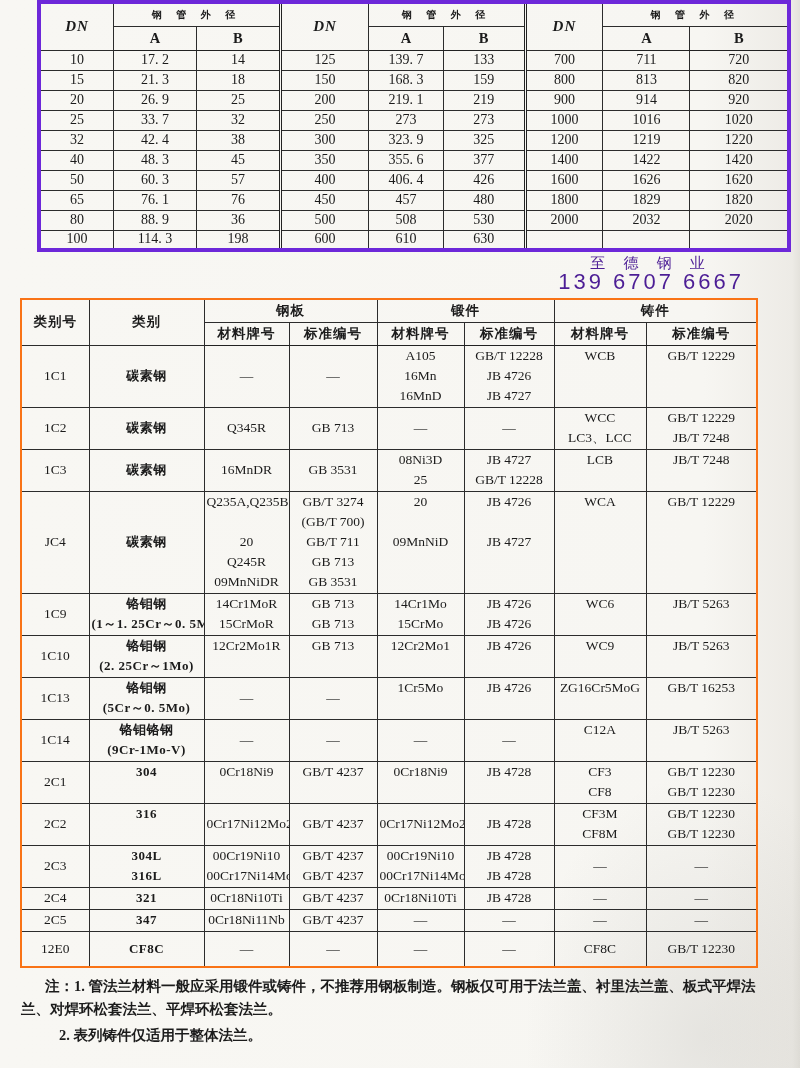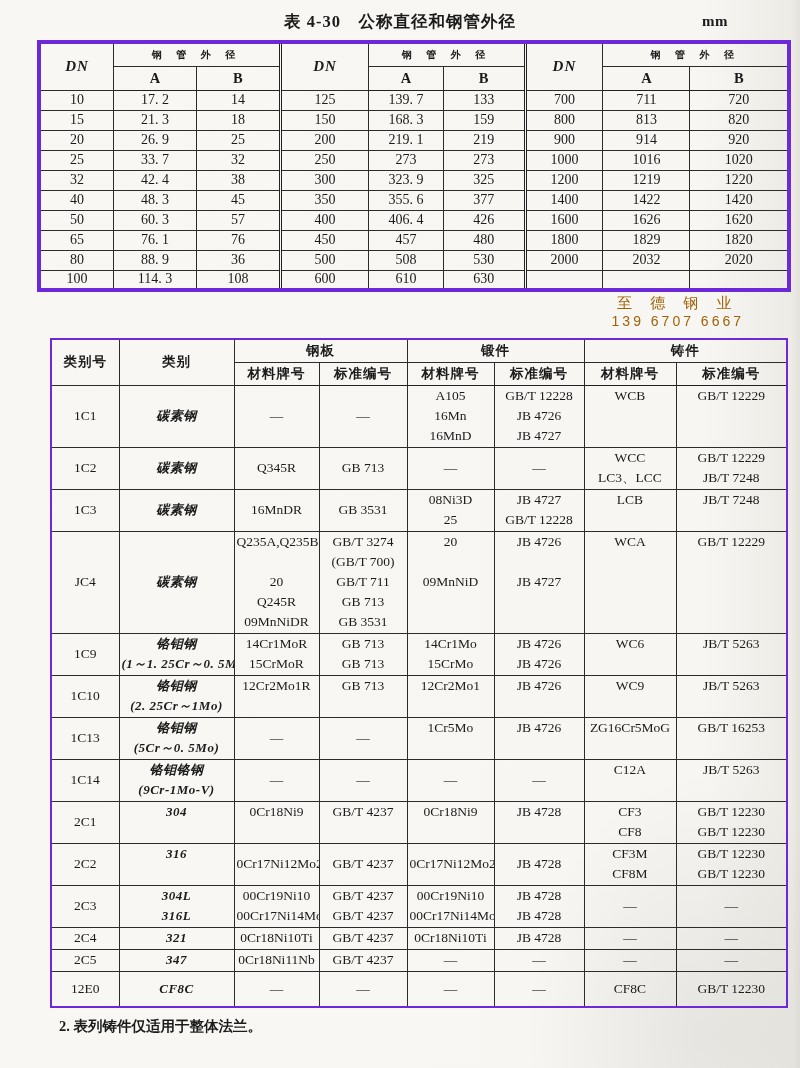--- a/index.html
+++ b/index.html
@@ -21,65 +21,61 @@
     display: block; text-align: center; font-size: 16.5px; font-weight: 700;
     letter-spacing: 1px;
   }
   .unit-label { position: absolute; right: 72px; top: 2px; font-size: 15px; font-weight: 700; letter-spacing: .5px; }
 
   .t31-titlebar { position: relative; margin: 13px 0 7px; height: 26px; }
 
   
   .watermark {
     position: absolute; right: 56px; top: -12px; text-align: center;
-    color: #a16207; line-height: 19px; pointer-events: none;
+    color: #4c1d95; line-height: 19px; pointer-events: none;
   }
   .watermark .wm1 { font-size: 15px; letter-spacing: 7px; font-family: "Liberation Sans", sans-serif; }
-  .watermark .wm2 { font-size: 14px; letter-spacing: 3px; font-family: "Liberation Sans", sans-serif; }
+  .watermark .wm2 { font-size: 22px; letter-spacing: 3px; font-family: "Liberation Sans", sans-serif; }
 
   
   table { border-collapse: collapse; table-layout: fixed; background: transparent; }
   th, td { border: 1px solid #2c2c2c; text-align: center; padding: 0 2px; overflow: hidden; }
   th { font-weight: 700; }
 
   
   #t30 { margin-left: 37px; width: 754px; border: 4px solid #6d28d9; font-size: 14px; }
   #t30 thead tr { height: 24px; }
   #t30 tbody tr { height: 20px; }
   #t30 thead tr:last-child th { border-bottom: 1.5px solid #222; }
   #t30 .dn-h { font-style: italic; font-size: 15px; letter-spacing: 1px; }
   #t30 .od-h { letter-spacing: 6px; font-size: 10px; }
   #t30 .ab-h { font-size: 14.5px; }
   #t30 td.gs, #t30 th.gs { border-left: 3px double #222; }
 
   
-  #t31 { margin-left: 50px; width: 736px; border: 2px solid #6d28d9; font-size: 13.5px; }
+  #t31 { margin-left: 20px; width: 736px; border: 2px solid #f97316; font-size: 13.5px; }
   #t31 thead tr { height: 23px; }
   #t31 thead tr:last-child th { border-bottom: 1.5px solid #222; }
   #t31 th { font-size: 13.5px; letter-spacing: 1px; }
   #t31 td div { line-height: 20px; white-space: nowrap; }
   #t31 td.no { font-size: 13.5px; }
-  #t31 td.cat { font-weight: 700; letter-spacing: .5px; font-style: italic; }
+  #t31 td.cat { font-weight: 700; letter-spacing: .5px; }
   #t31 td.cat div { font-size: 13px; }
 
   
   .notes { margin: 7px 20px 0 21px; font-size: 14.5px; font-weight: 700; line-height: 23px; }
   .notes p { margin: 0 0 3px 0; }
   .notes .note-first { text-indent: 24px; }
   .notes .note-rest  { text-indent: 38px; }
 </style>
 </head>
 <body>
 
 <div class="page">
 
-  <div class="t30-titlebar">
-    <span class="tbl-title">表 4-30　公称直径和钢管外径</span>
-    <span class="unit-label">mm</span>
-  </div>
 
   <table id="t30">
     <colgroup>
       <col style="width:70px">
         <col style="width:78px">
         <col style="width:79px">
       <col style="width:83px">
         <col style="width:70px">
         <col style="width:77px">
       <col style="width:73px">
@@ -200,21 +196,21 @@
           <td class="gs">500</td>
           <td>508</td>
           <td>530</td>
           <td class="gs">2000</td>
           <td>2032</td>
           <td>2020</td>
         </tr>
         <tr>
           <td>100</td>
           <td>114. 3</td>
-          <td>108</td>
+          <td>198</td>
           <td class="gs">600</td>
           <td>610</td>
           <td>630</td>
           <td class="gs"></td>
           <td></td>
           <td></td>
         </tr>
       </tbody>
   </table>
 
@@ -662,17 +658,18 @@
             <div>CF8C</div>
           </td>
           <td>
             <div>GB/T 12230</div>
           </td>
         </tr>
       </tbody>
   </table>
 
   <div class="notes">
+    <p class="note-first">注：1. 管法兰材料一般应采用锻件或铸件，不推荐用钢板制造。钢板仅可用于法兰盖、衬里法兰盖、板式平焊法兰、对焊环松套法兰、平焊环松套法兰。</p>
     <p class="note-rest">2. 表列铸件仅适用于整体法兰。</p>
 
   </div>
 
 </div>
 
 </body></html>

